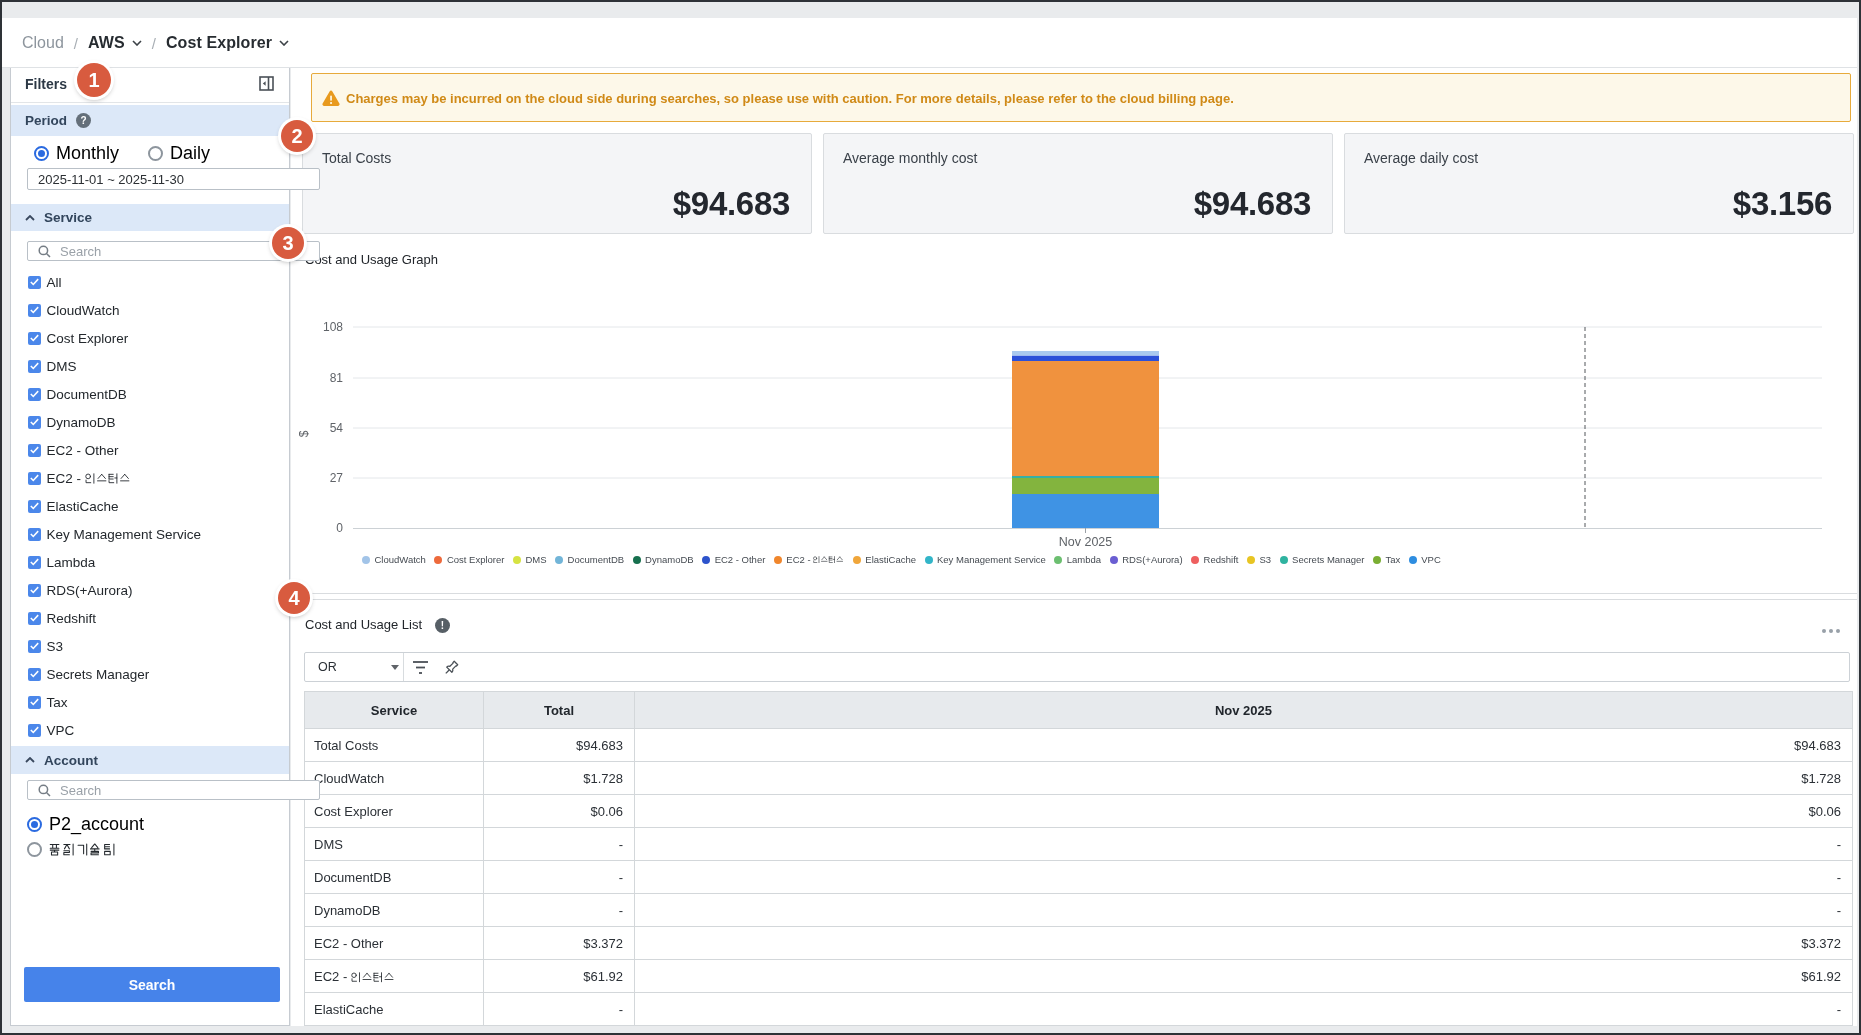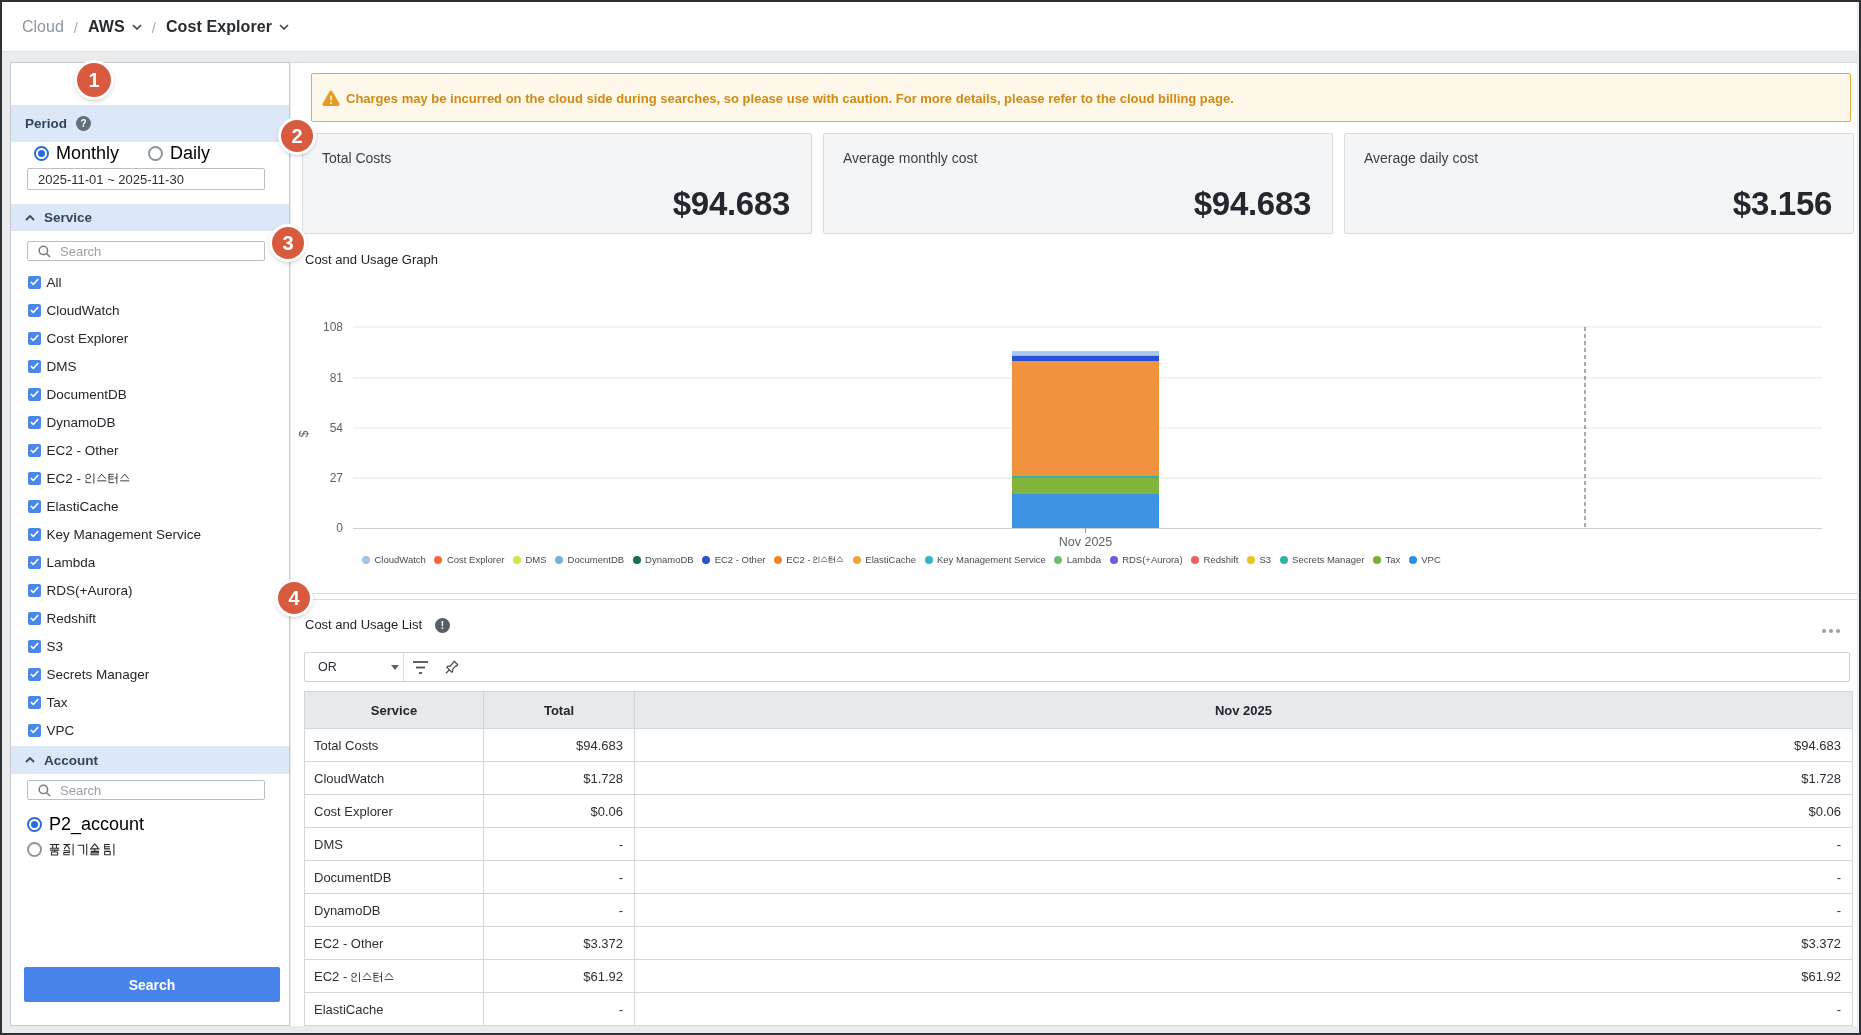--- a/index.html
+++ b/index.html
@@ -1,40 +1,40 @@
 <!DOCTYPE html>
 <html><head>
 <meta charset="utf-8">
 <style>
   * { margin:0; padding:0; box-sizing:border-box; }
   html,body { width:1861px; height:1035px; }
   body { font-family:"Liberation Sans", sans-serif; background:#e9ebed; position:relative; overflow:hidden; }
   .frame { position:absolute; inset:0; border:2px solid #2e3237; z-index:60; pointer-events:none; }
   
-  .topbar { position:absolute; left:2px; top:2px; width:1855px; height:50px; background:#fff; border-bottom:1px solid #dfe2e5; z-index:5; }
+  .topbar { position:absolute; left:2px; top:18px; width:1855px; height:50px; background:#fff; border-bottom:1px solid #dfe2e5; z-index:5; }
   .crumb { position:absolute; left:20px; top:0; height:50px; display:flex; align-items:center; font-size:16px; color:#2d3339; }
   .crumb .dim { color:#8d959d; }
   .crumb .sep { color:#a8aeb4; margin:0 10px; font-size:15px; }
   .crumb .strong { color:#272c31; font-weight:bold; letter-spacing:0.1px; }
   .chev { width:10px; height:6px; margin-left:7px; }
   
   .badge { position:absolute; width:32px; height:32px; border-radius:50%; background:#d85b3f; color:#fff;
            font-weight:bold; font-size:20px; display:flex; align-items:center; justify-content:center;
            box-shadow:0 0 0 3px #fff, 0 2px 5px 1px rgba(0,0,0,0.3); z-index:40; }
   
   .sidebar { position:absolute; left:10px; top:62px; width:280px; height:964px; background:#fff; border:1px solid #c6cbd1; z-index:3; }
   .sb-head { position:absolute; left:0; top:0; width:278px; height:40px; border-bottom:1px solid #e2e5e8; }
   .sb-head .t { position:absolute; left:14px; top:13px; font-size:14px; font-weight:bold; color:#2c3845; }
   .collapse-ic { position:absolute; right:15px; top:13px; }
-  .band { position:absolute; left:0; width:278px; height:37px; background:#dce8f8; display:flex; align-items:center; padding-left:14px; }
+  .band { position:absolute; left:0; width:278px; height:31px; background:#dce8f8; display:flex; align-items:center; padding-left:14px; }
   .band .bt { font-size:13.5px; font-weight:bold; color:#32455c; }
   .qmark { width:15px; height:15px; border-radius:50%; background:#646f7a; color:#fff; font-size:10px; font-weight:bold;
            display:inline-flex; align-items:center; justify-content:center; margin-left:9px; }
   .carr { width:10px; height:6px; margin-right:9px; }
-  .sb-input { position:absolute; left:16px; width:238px; height:22px; border:1px solid #b9c0c7; border-radius:2px; background:#fff;
+  .sb-input { position:absolute; left:16px; width:293px; height:22px; border:1px solid #b9c0c7; border-radius:2px; background:#fff;
               display:flex; align-items:center; font-size:13px; color:#2b2f33; }
   .radio { width:15px; height:15px; border-radius:50%; border:2px solid #8d959d; background:#fff; display:inline-block; }
   .radio.on { border-color:#2a6ae0; position:relative; }
   .radio.on:after { content:""; position:absolute; left:2px; top:2px; width:7px; height:7px; border-radius:50%; background:#2a6ae0; }
   .ritem { position:absolute; display:flex; align-items:center; font-size:18px; color:#000000; }
   .ritem .radio { margin-right:7px; }
   .cbitem { position:absolute; left:16.5px; display:flex; align-items:center; font-size:13.5px; color:#23282d; height:20px; }
   .cb { width:13px; height:13px; border-radius:2px; background:#4b87ea; margin-right:6px; flex:0 0 13px; display:flex; align-items:center; justify-content:center; }
   .searchbtn { position:absolute; left:13px; top:904px; width:256px; height:35px; background:#4683ea; border-radius:2px;
                color:#fff; font-size:14px; font-weight:bold; display:flex; align-items:center; justify-content:center; }
@@ -75,20 +75,28 @@
       </svg>
       <span class="sep">/</span>
       <span class="strong">Cost Explorer</span>
       <svg class="chev" viewBox="0 0 10 6">
         <path d="M1 1l4 4 4-4" fill="none" stroke="#3c4247" stroke-width="1.6"></path>
       </svg>
     </div>
   </div>
 
   <div class="sidebar">
+    <div class="sb-head">
+      <div class="t">Filters</div>
+      <svg class="collapse-ic" width="15" height="15" viewBox="0 0 15 15">
+        <rect x="1" y="1" width="13" height="13" fill="none" stroke="#4a5057" stroke-width="1.6"></rect>
+        <line x1="9.5" y1="1" x2="9.5" y2="14" stroke="#4a5057" stroke-width="1.6"></line>
+        <path d="M6.6 5.2L3.8 7.5l2.8 2.3z" fill="#4a5057"></path>
+      </svg>
+    </div>
     <div class="band" style="top:42px;">
       <span class="bt">Period</span>
       <span class="qmark">?</span>
     </div>
     <div class="ritem" style="left:23px; top:80px;"><span class="radio on"></span>Monthly</div>
     <div class="ritem" style="left:137px; top:80px;"><span class="radio"></span>Daily</div>
     <div class="sb-input" style="top:105px;">
       <span style="padding-left:10px;">2025-11-01 ~ 2025-11-30</span>
     </div>
     <div class="band" style="top:141px; height:27px;">

